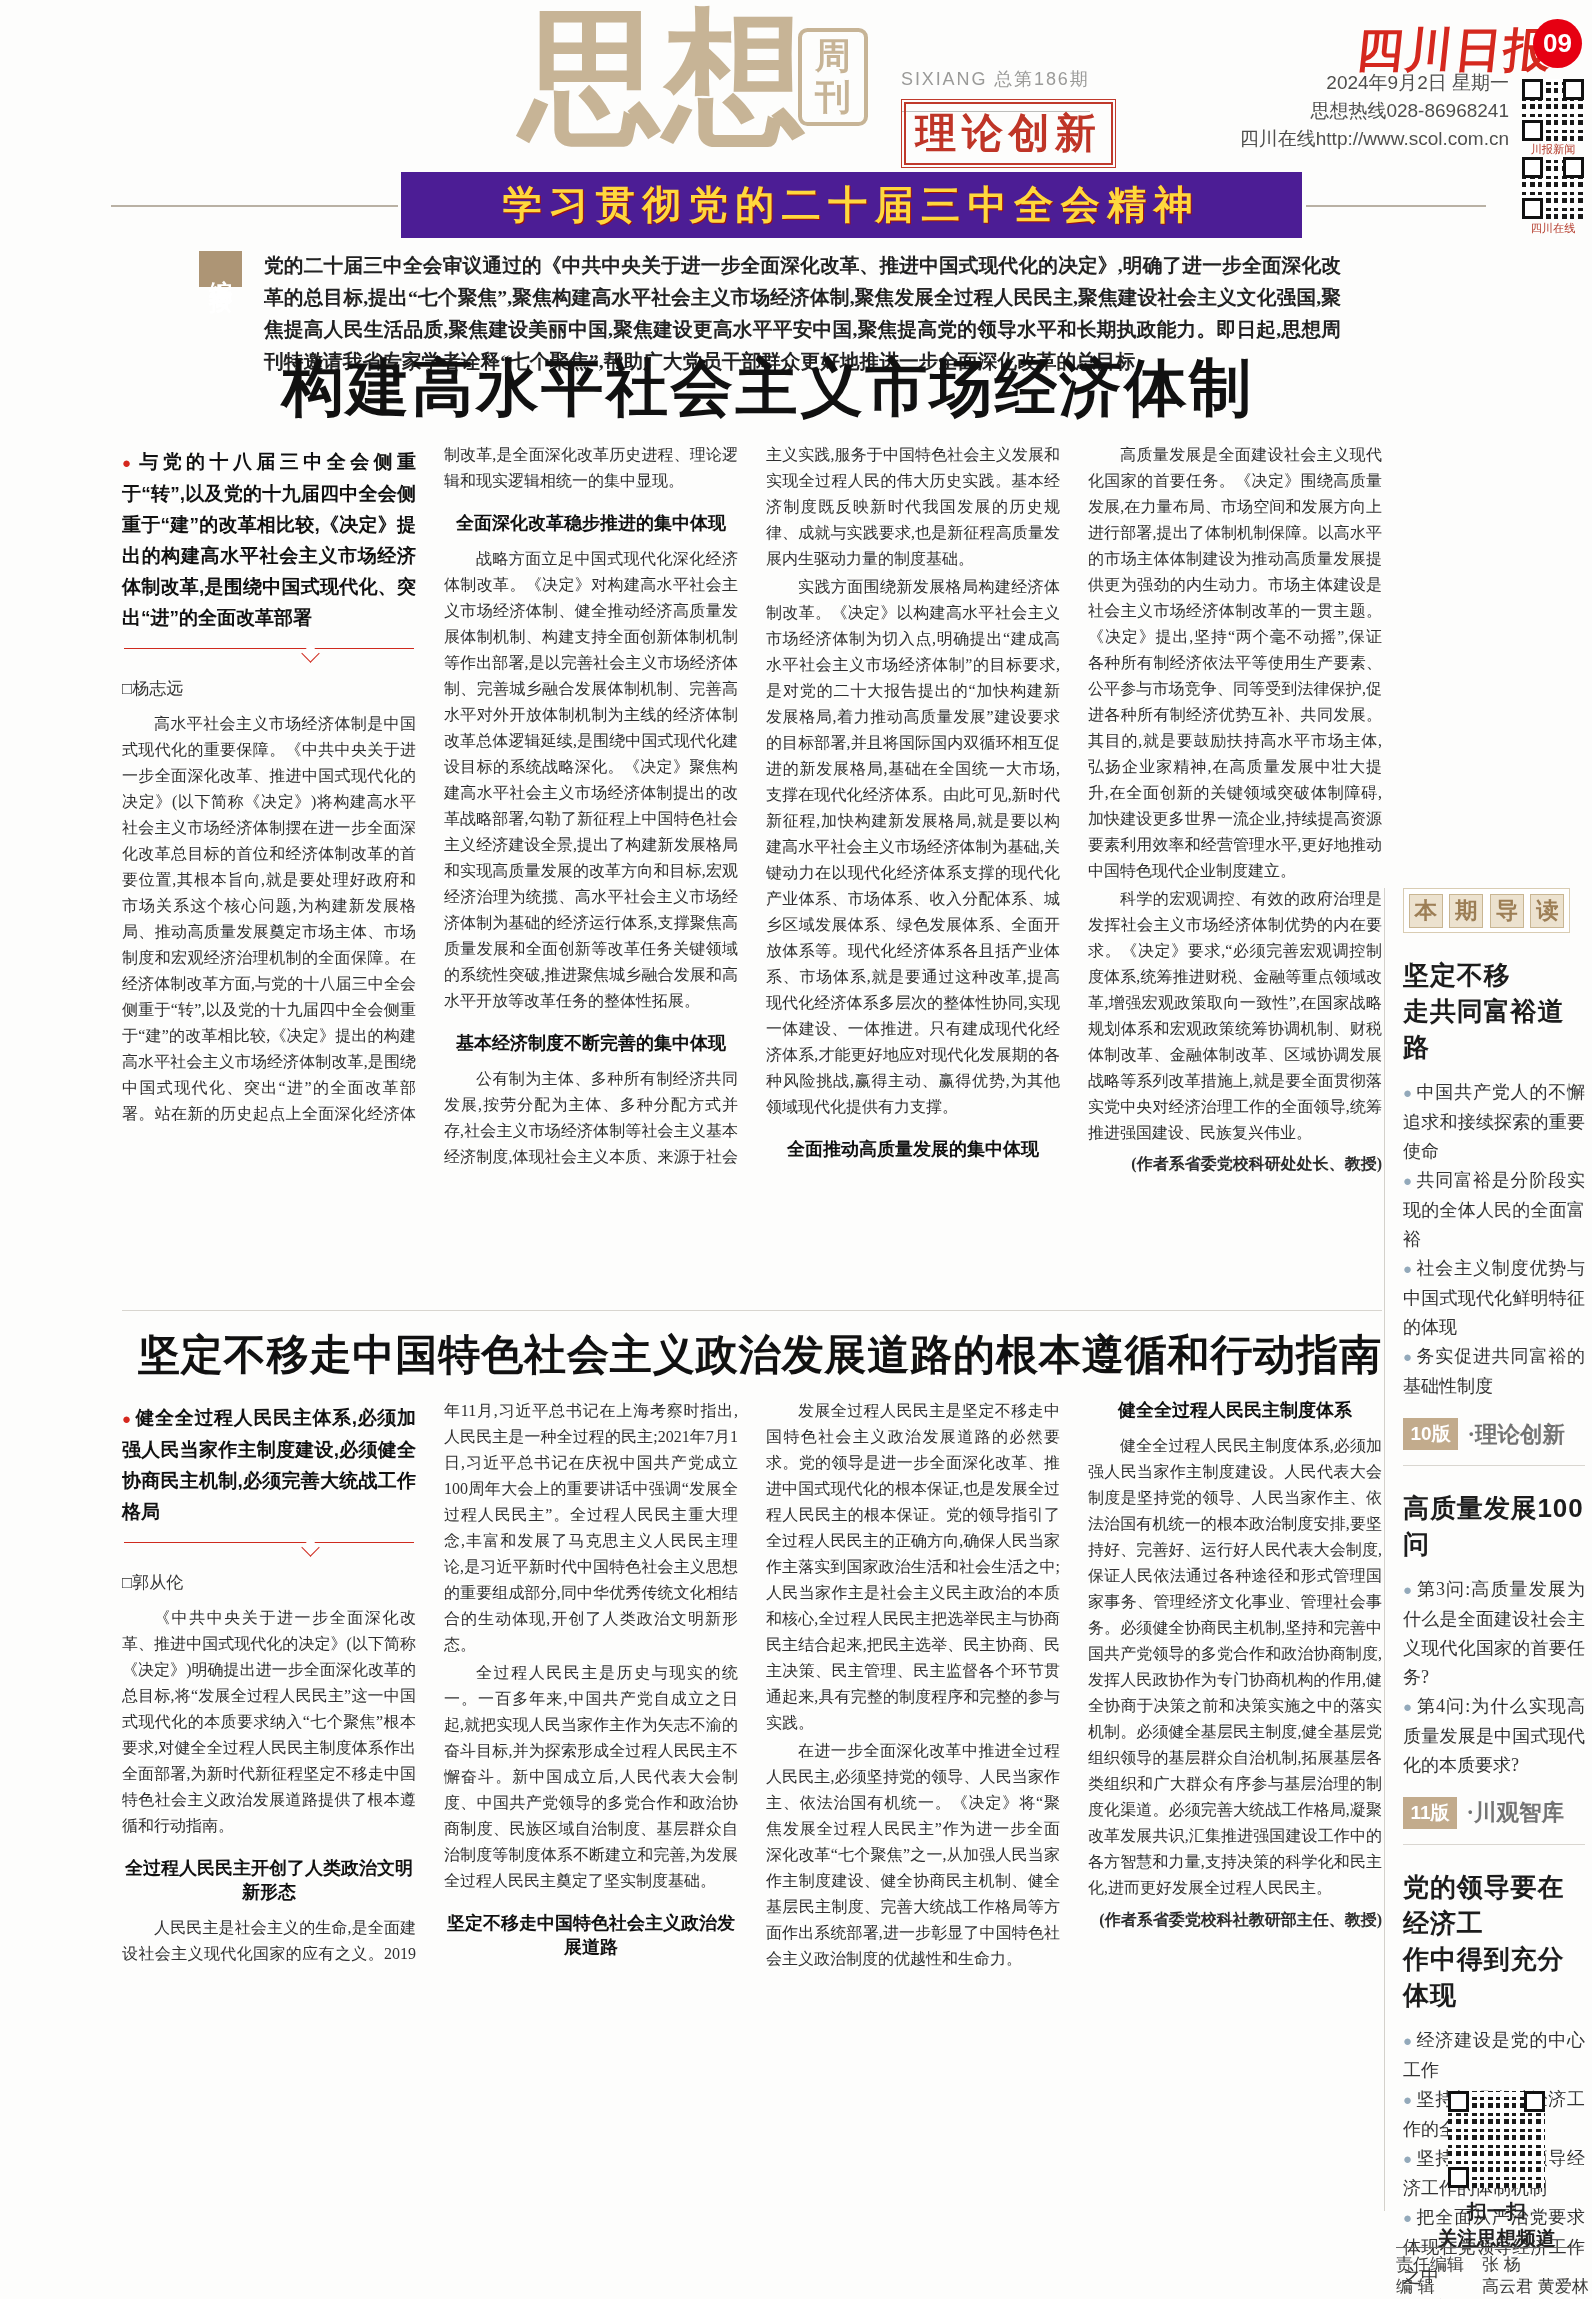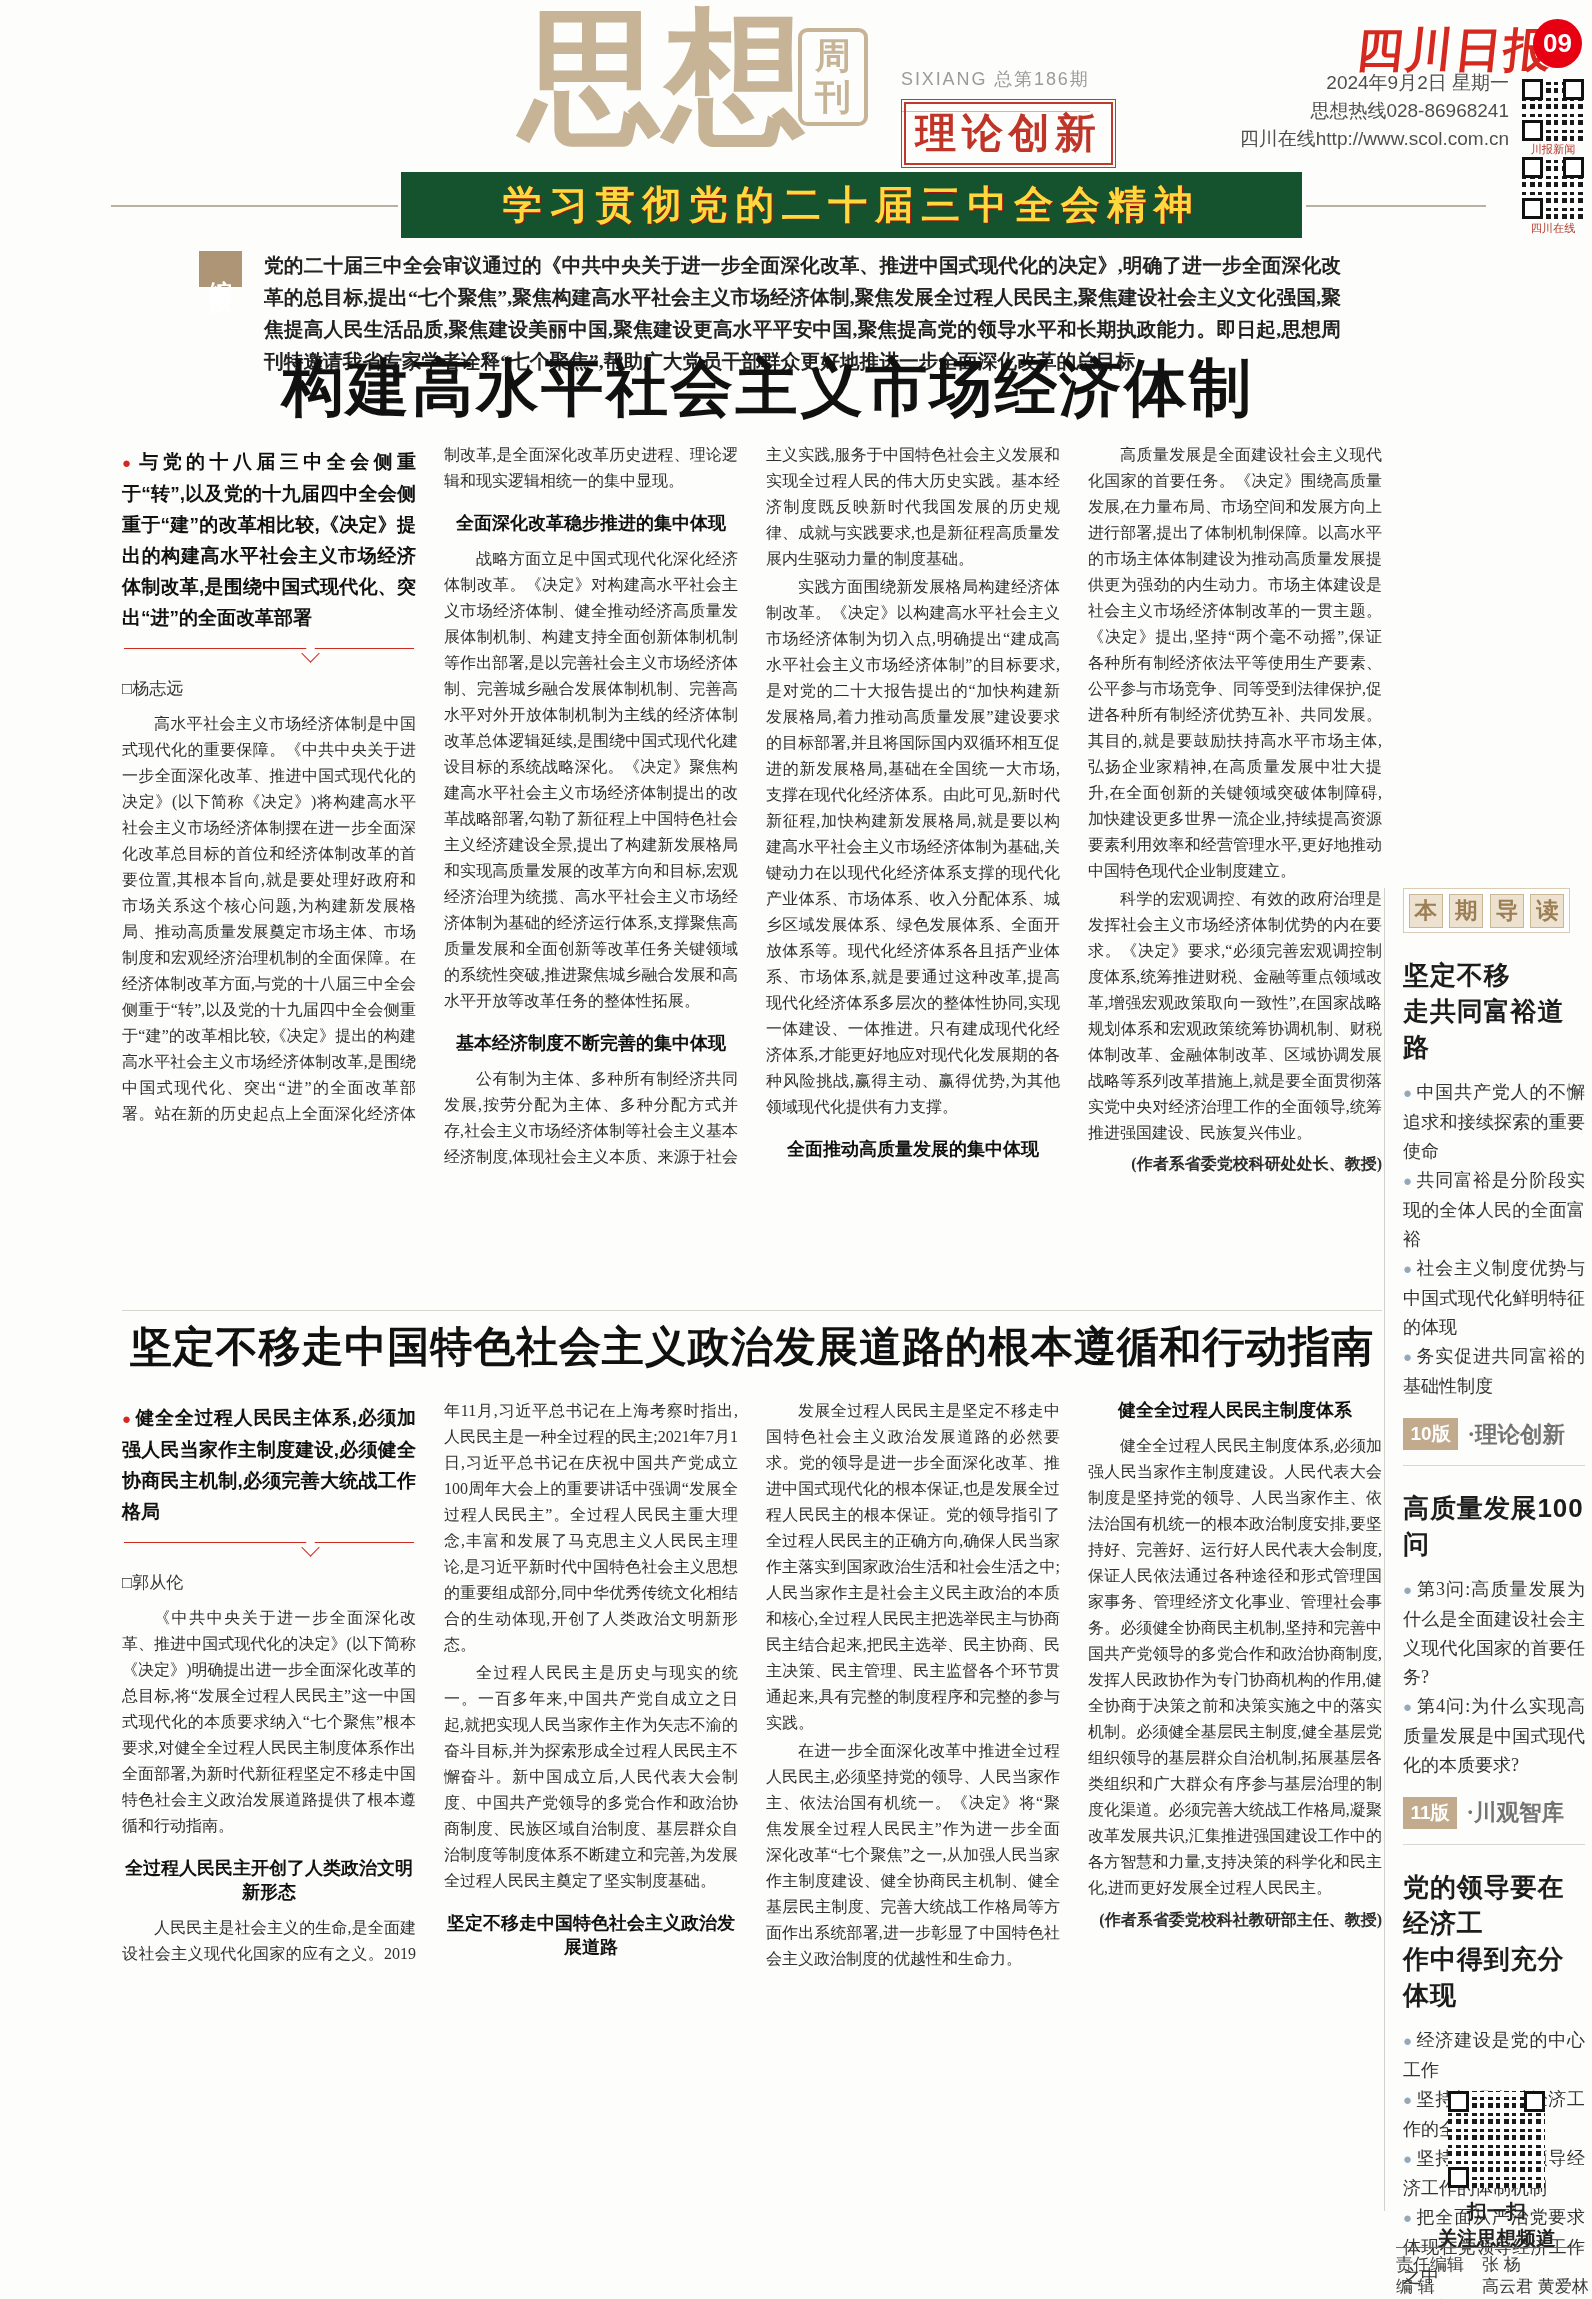--- a/index.html
+++ b/index.html
@@ -27,21 +27,21 @@
         repeating-linear-gradient(90deg,#1a1a1a 0 3.7px,#fff 3.7px 8.4px,#1a1a1a 8.4px 13px,#fff 13px 16px);
         background-blend-mode:lighten;}
   .qr .m{position:absolute;width:15px;height:15px;border:3.7px solid #111;background:#fff;}
   .qr .m.tl{left:0;top:0}.qr .m.tr{right:0;top:0}.qr .m.bl{left:0;bottom:0}
   .qr-top1{position:absolute;left:1522px;top:79px;width:62px;height:62px;}
   .qr-top2{position:absolute;left:1522px;top:157px;width:62px;height:62px;}
   .qr-cap{position:absolute;left:1522px;width:62px;text-align:center;font-size:11.2px;color:#b43a2a;}
   
   .rule-left{position:absolute;left:111px;top:205px;width:287px;border-top:2.8px solid #b9b1a4;}
   .rule-right{position:absolute;left:1306px;top:205px;width:180px;border-top:2.8px solid #b9b1a4;}
-  .banner{position:absolute;left:401px;top:172px;width:901px;height:66px;background:#14532d;
+  .banner{position:absolute;left:401px;top:172px;width:901px;height:66px;background:#4c1d95;
         display:flex;align-items:center;justify-content:center;}
   .banner span{font-family:"Liberation Serif",serif;font-weight:bold;font-size:39px;color:#ffd83d;
         letter-spacing:7.5px;text-shadow:0.9px 0.9px 0 #a31208;}
   
   .ed-label{position:absolute;left:199px;top:251px;background:#ad9575;color:#fff;padding:9.4px 5.6px;
         writing-mode:vertical-rl;text-orientation:upright;font-family:"Liberation Serif",serif;
         font-weight:bold;font-size:23.4px;letter-spacing:5.6px;}
   .ed-text{position:absolute;left:264px;top:249px;width:1077px;font-family:"Liberation Serif",serif;
         font-weight:bold;font-size:19.7px;line-height:32px;text-align:justify;color:#222;}
   
@@ -151,21 +151,21 @@
       <p>公有制为主体、多种所有制经济共同发展,按劳分配为主体、多种分配方式并存,社会主义市场经济体制等社会主义基本经济制度,体现社会主义本质、来源于社会主义实践,服务于中国特色社会主义发展和实现全过程人民的伟大历史实践。基本经济制度既反映新时代我国发展的历史规律、成就与实践要求,也是新征程高质量发展内生驱动力量的制度基础。</p>
       <p>实践方面围绕新发展格局构建经济体制改革。《决定》以构建高水平社会主义市场经济体制为切入点,明确提出“建成高水平社会主义市场经济体制”的目标要求,是对党的二十大报告提出的“加快构建新发展格局,着力推动高质量发展”建设要求的目标部署,并且将国际国内双循环相互促进的新发展格局,基础在全国统一大市场,支撑在现代化经济体系。由此可见,新时代新征程,加快构建新发展格局,就是要以构建高水平社会主义市场经济体制为基础,关键动力在以现代化经济体系支撑的现代化产业体系、市场体系、收入分配体系、城乡区域发展体系、绿色发展体系、全面开放体系等。现代化经济体系各且括产业体系、市场体系,就是要通过这种改革,提高现代化经济体系多层次的整体性协同,实现一体建设、一体推进。只有建成现代化经济体系,才能更好地应对现代化发展期的各种风险挑战,赢得主动、赢得优势,为其他领域现代化提供有力支撑。</p>
       <h3>全面推动高质量发展的集中体现</h3>
       <p>高质量发展是全面建设社会主义现代化国家的首要任务。《决定》围绕高质量发展,在力量布局、市场空间和发展方向上进行部署,提出了体制机制保障。以高水平的市场主体体制建设为推动高质量发展提供更为强劲的内生动力。市场主体建设是社会主义市场经济体制改革的一贯主题。《决定》提出,坚持“两个毫不动摇”,保证各种所有制经济依法平等使用生产要素、公平参与市场竞争、同等受到法律保护,促进各种所有制经济优势互补、共同发展。其目的,就是要鼓励扶持高水平市场主体,弘扬企业家精神,在高质量发展中壮大提升,在全面创新的关键领域突破体制障碍,加快建设更多世界一流企业,持续提高资源要素利用效率和经营管理水平,更好地推动中国特色现代企业制度建立。</p>
       <p>科学的宏观调控、有效的政府治理是发挥社会主义市场经济体制优势的内在要求。《决定》要求,“必须完善宏观调控制度体系,统筹推进财税、金融等重点领域改革,增强宏观政策取向一致性”,在国家战略规划体系和宏观政策统筹协调机制、财税体制改革、金融体制改革、区域协调发展战略等系列改革措施上,就是要全面贯彻落实党中央对经济治理工作的全面领导,统筹推进强国建设、民族复兴伟业。</p>
       <p class="credit">(作者系省委党校科研处处长、教授)</p>
     </div>
 
   <div class="divider-mid"></div>
 
-  <h1 class="a2-headline" style="margin:0;">坚定不移走中国特色社会主义政治发展道路的根本遵循和行动指南</h1>
+  <h1 class="a2-headline" style="margin:8px;">坚定不移走中国特色社会主义政治发展道路的根本遵循和行动指南</h1>
   <div class="a2-body art">
       <p class="intro"><span class="dot">●</span>健全全过程人民民主体系,必须加强人民当家作主制度建设,必须健全协商民主机制,必须完善大统战工作格局</p>
       <div class="intro-rule">
         <i></i>
         <b></b>
       </div>
       <p class="byline">□郭从伦</p>
       <p>《中共中央关于进一步全面深化改革、推进中国式现代化的决定》(以下简称《决定》)明确提出进一步全面深化改革的总目标,将“发展全过程人民民主”这一中国式现代化的本质要求纳入“七个聚焦”根本要求,对健全全过程人民民主制度体系作出全面部署,为新时代新征程坚定不移走中国特色社会主义政治发展道路提供了根本遵循和行动指南。</p>
       <h3>全过程人民民主开创了人类政治文明新形态</h3>
       <p>人民民主是社会主义的生命,是全面建设社会主义现代化国家的应有之义。2019年11月,习近平总书记在上海考察时指出,人民民主是一种全过程的民主;2021年7月1日,习近平总书记在庆祝中国共产党成立100周年大会上的重要讲话中强调“发展全过程人民民主”。全过程人民民主重大理念,丰富和发展了马克思主义人民民主理论,是习近平新时代中国特色社会主义思想的重要组成部分,同中华优秀传统文化相结合的生动体现,开创了人类政治文明新形态。</p>

